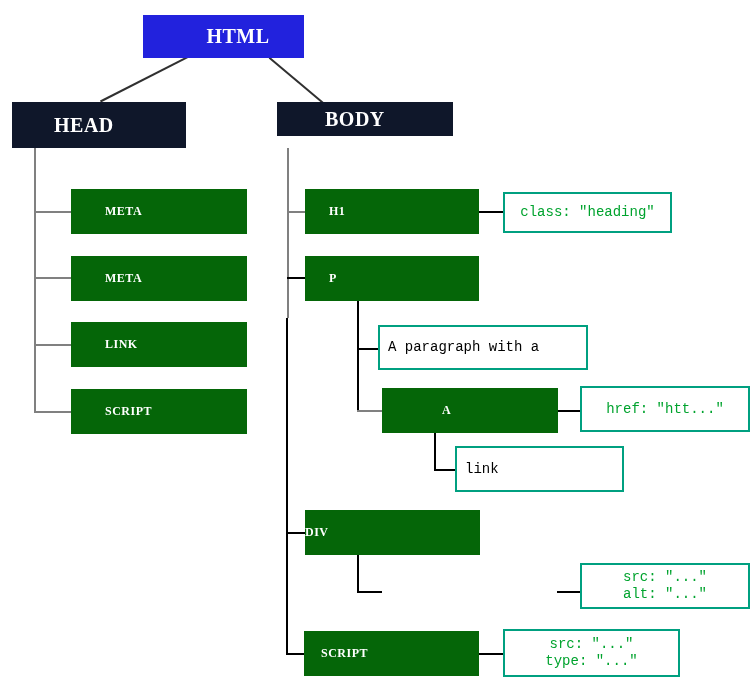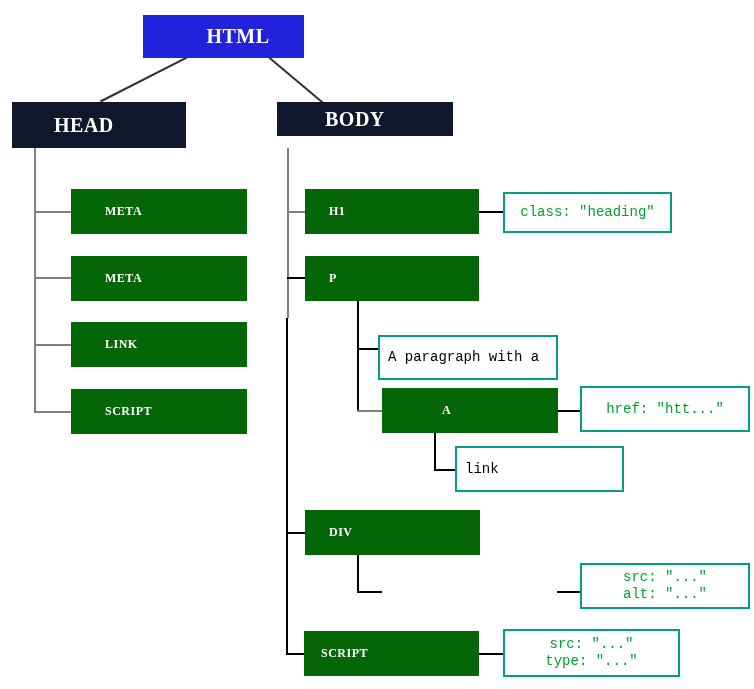--- a/index.html
+++ b/index.html
@@ -151,34 +151,34 @@
   </div>
 
   <div class="node el" style="left:305px; top:256px; width:174px; height:45px; padding-left:24px;">
     <span>P</span>
   </div>
 
   <div class="node el" style="left:382px; top:388px; width:176px; height:45px; padding-left:60px;">
     <span>A</span>
   </div>
 
-  <div class="node el" style="left:305px; top:510px; width:175px; height:45px; padding-left:24px;">
+  <div class="node el" style="left:305px; top:510px; width:175px; height:45px; ">
     <span>DIV</span>
   </div>
 
 
   <div class="node el" style="left:304px; top:631px; width:175px; height:45px; padding-left:17px;">
     <span>SCRIPT</span>
   </div>
 
   <div class="abox attr" style="left:503px; top:192px; width:169px; height:41px;">
     <span>class: "heading"</span>
   </div>
 
-  <div class="abox text" style="left:378px; top:335px; width:180px; height:45px;">
+  <div class="abox text" style="left:378px; top:325px; width:210px; height:45px;">
     <span>A paragraph with a</span>
   </div>
 
   <div class="abox attr" style="left:580px; top:386px; width:170px; height:46px;">
     <span>href: "htt..."</span>
   </div>
 
   <div class="abox text" style="left:455px; top:446px; width:169px; height:46px;">
     <span>link</span>
   </div>

